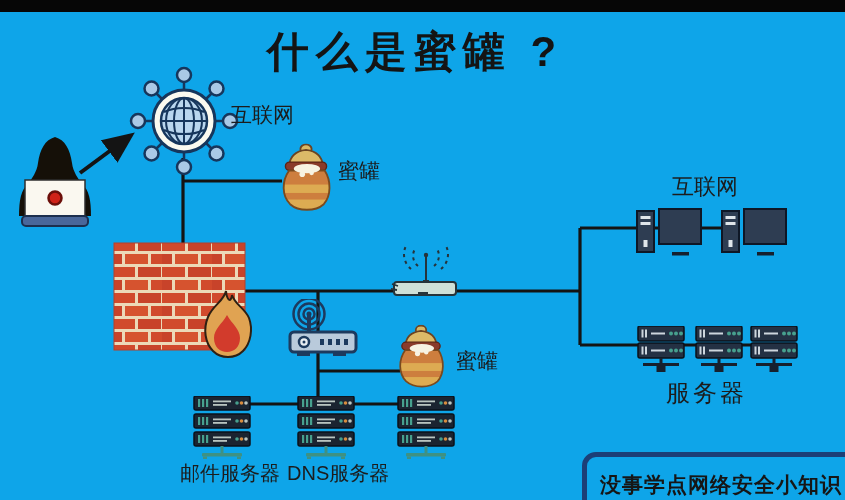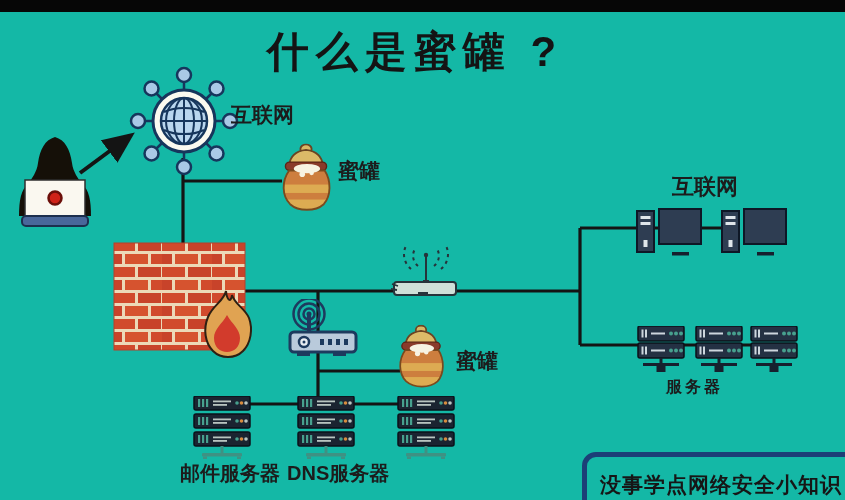--- a/index.html
+++ b/index.html
@@ -1,21 +1,21 @@
 <!DOCTYPE html>
 <html><head>
 <meta charset="utf-8">
 <style>
   html,body{margin:0;padding:0;background:#888;}
-  .stage{position:relative;width:845px;height:500px;background:#14b8a6;overflow:hidden;
+  .stage{position:relative;width:845px;height:500px;background:#0ea5e9;overflow:hidden;
          font-family:"Liberation Sans","DejaVu Sans",sans-serif;}
   .topbar{position:absolute;left:0;top:0;width:845px;height:12px;background:#060606;}
   .title{position:absolute;left:240px;top:24px;width:350px;text-align:center;
          font-size:42px;font-weight:700;letter-spacing:7px;color:#141414;}
-  .lbl{position:absolute;font-weight:700;color:#1c1c1c;white-space:nowrap;}
+  .lbl{position:absolute;font-weight:400;color:#1c1c1c;white-space:nowrap;}
   .icon{position:absolute;}
   .notebox{position:absolute;left:582px;top:452px;width:290px;height:75px;
            border:5px solid #1c3f77;border-radius:14px;}
   .notebox .txt{padding:14px 0 0 13px;font-size:21px;font-weight:700;color:#161616;letter-spacing:1px;}
 </style>
 </head>
 <body>
 
 <div class="stage">
 
@@ -263,19 +263,19 @@
 
   <svg class="icon" style="left:637px;top:326px" width="48" height="46" viewBox="0 0 48 46">
       <use href="#sym-rack2"></use>
     </svg>
   <svg class="icon" style="left:695px;top:326px" width="48" height="46" viewBox="0 0 48 46">
       <use href="#sym-rack2"></use>
     </svg>
   <svg class="icon" style="left:750px;top:326px" width="48" height="46" viewBox="0 0 48 46">
       <use href="#sym-rack2"></use>
     </svg>
-  <div class="lbl" style="left:666px;top:377px;font-size:16px;letter-spacing:3px">服务器</div>
+  <div class="lbl" style="left:666px;top:377px;font-size:24px;letter-spacing:3px">服务器</div>
 
   <div class="notebox">
     <div class="txt">没事学点网络安全小知识</div>
   </div>
 
 </div>
 
 </body></html>

